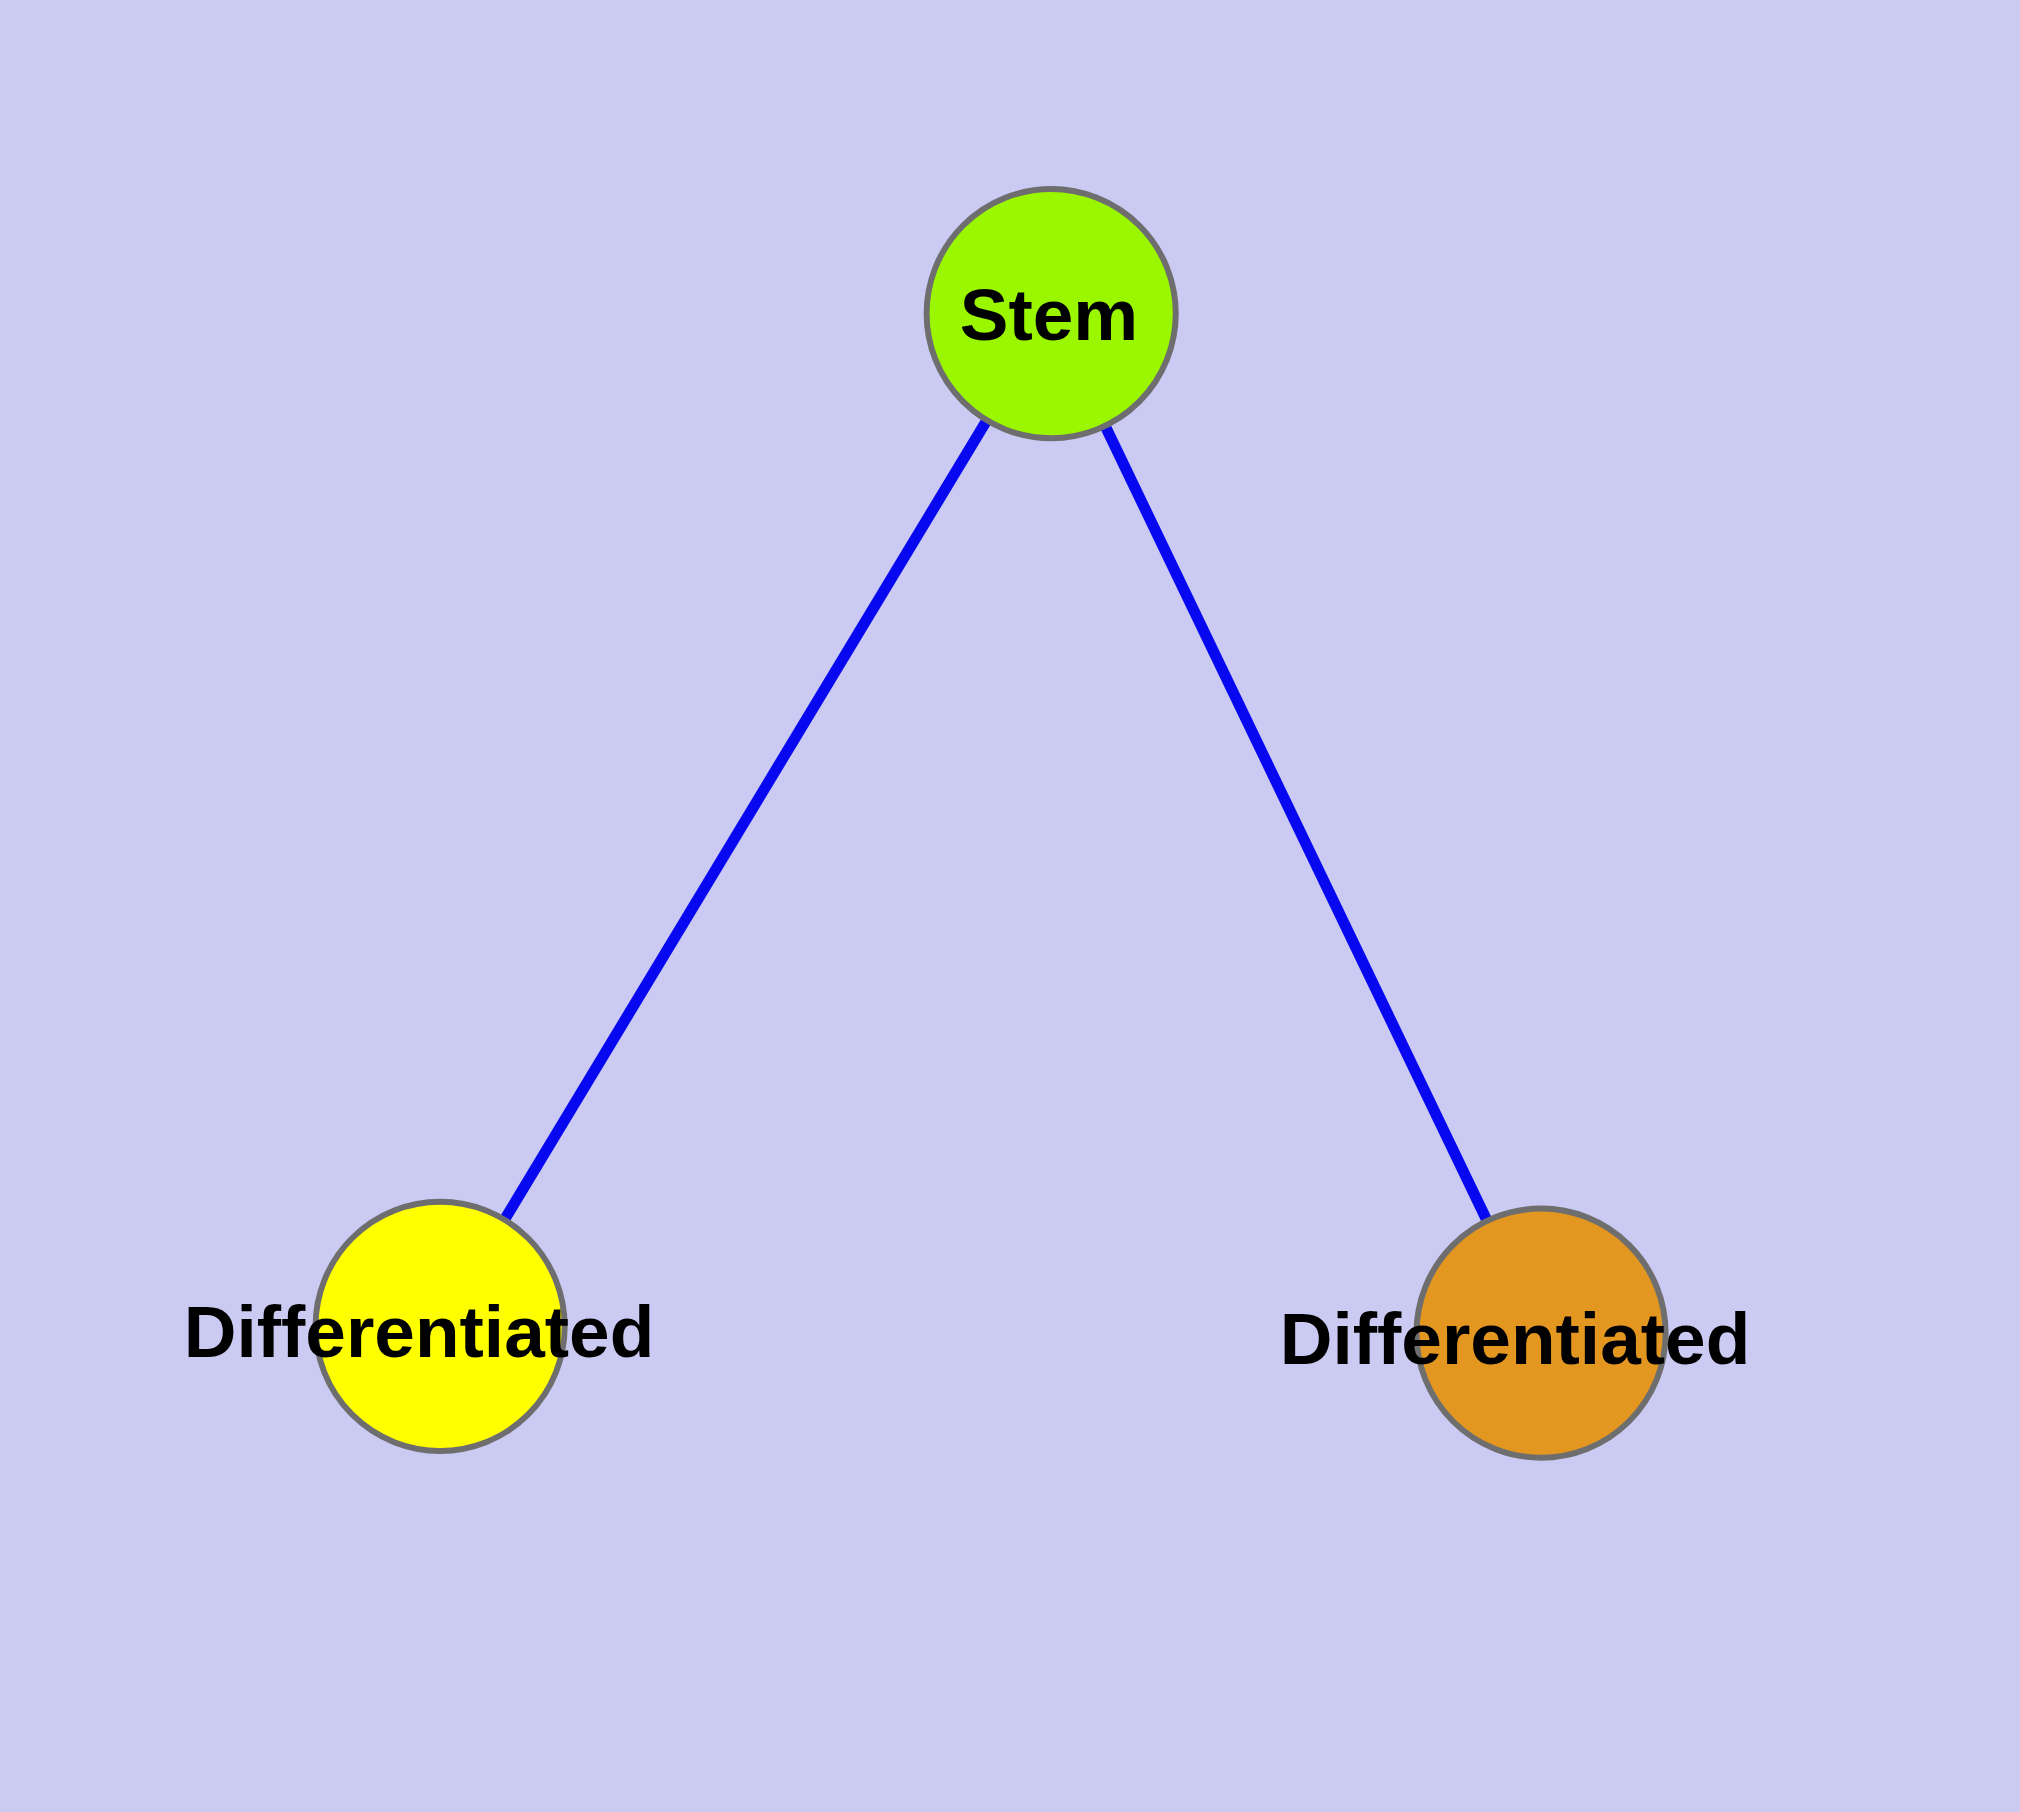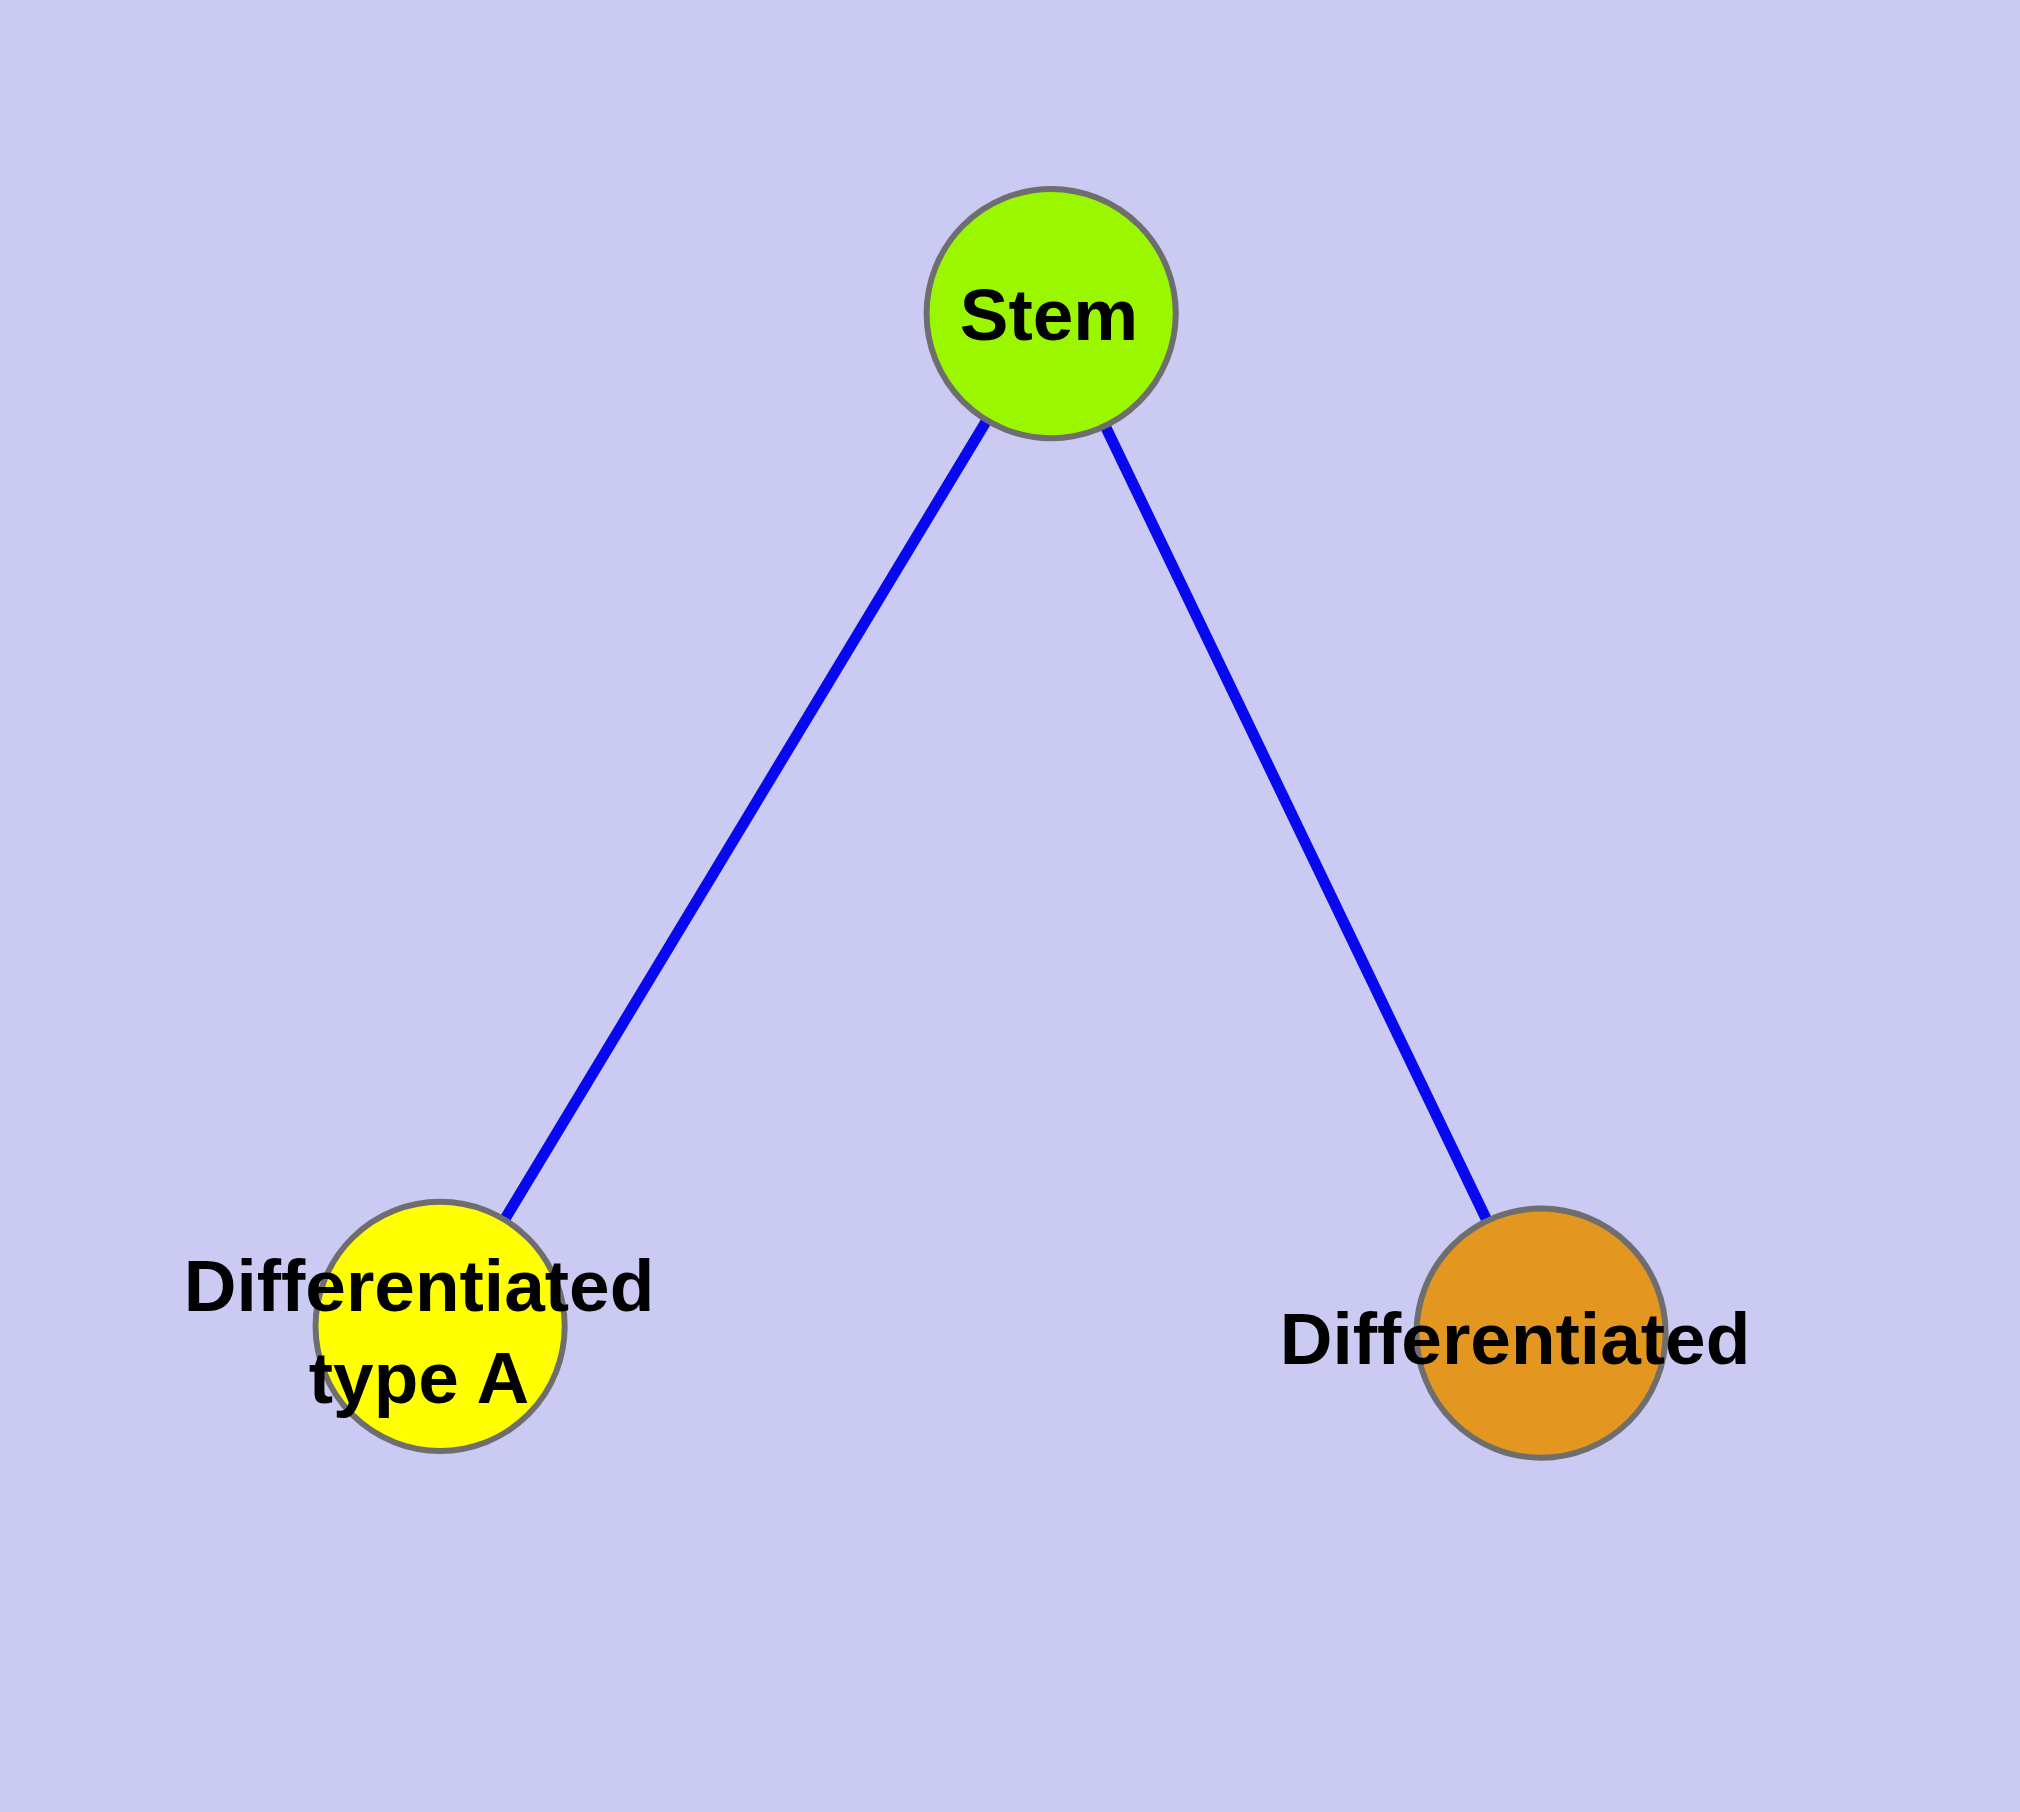--- a/index.html
+++ b/index.html
@@ -21,21 +21,21 @@
     height: 100%;
   }
   #graph-svg {
     position: absolute;
     left: 0;
     top: 0;
   }
   .node-label {
     position: absolute;
     transform: translate(-50%, -50%);
-    text-align: center;
+    text-align: left;
     font-weight: bold;
     white-space: nowrap;
   }
   .node-label span {
     display: block;
   }
 </style>
 </head>
 <body style="width: 2021px; height: 1812px; background: rgb(202, 202, 243);">
 
@@ -49,21 +49,20 @@
     <circle cx="519" cy="1565" r="147" fill="#ffff00" stroke="#6e6e6e" stroke-width="7"></circle>
     <circle cx="1818" cy="1573" r="147" fill="#e39720" stroke="#6e6e6e" stroke-width="7"></circle>
   </svg>
 
   <div class="node-label" style="left: 1049px; top: 315px; color: rgb(0, 0, 0); font-size: 73px; line-height: 92px;">
     <span>Stem</span>
   </div>
 
   <div class="node-label" style="left: 419px; top: 1332px; color: rgb(0, 0, 0); font-size: 73px; line-height: 92px;">
     <span>Differentiated</span>
-    <span>type A</span>
   </div>
 
   <div class="node-label" style="left: 1515px; top: 1339px; color: rgb(0, 0, 0); font-size: 73px; line-height: 92px;">
     <span>Differentiated</span>
   </div>
 
 </div>
 
 
 </body></html>

